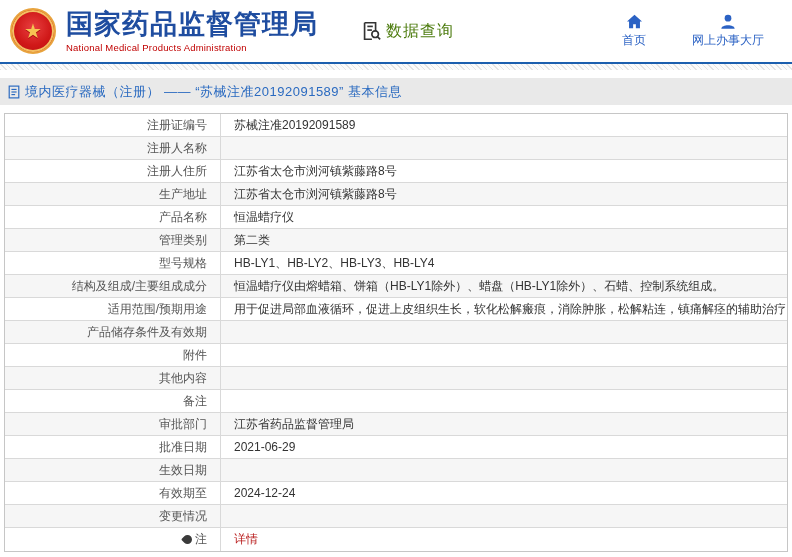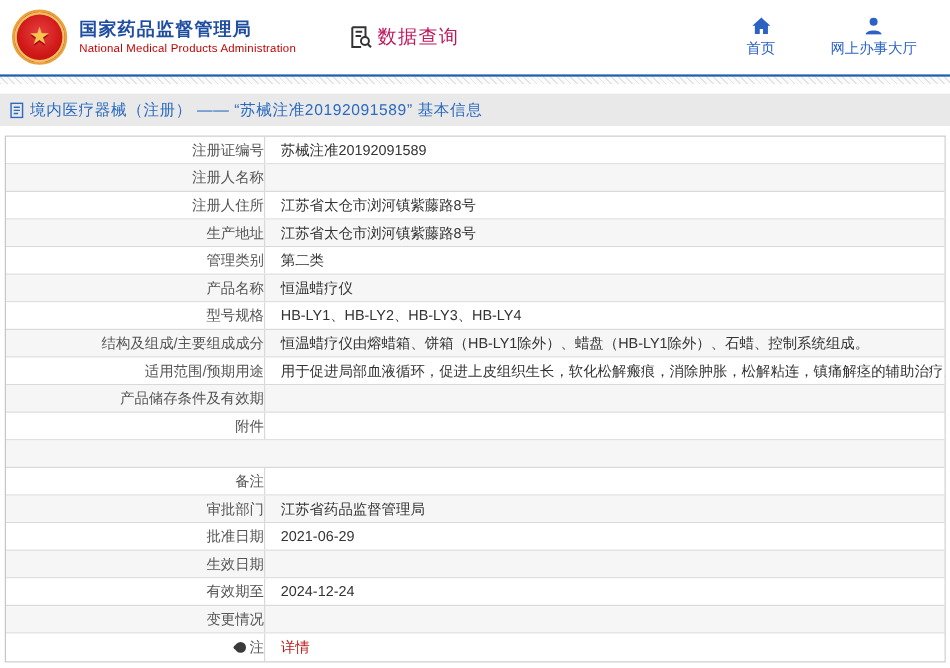--- a/index.html
+++ b/index.html
@@ -7,25 +7,25 @@
     font-family: "Liberation Sans", "DejaVu Sans", sans-serif; }
 
   
   .header { height: 62px; display: flex; align-items: center; padding: 0 14px 0 10px; background: #fff; }
   .emblem { width: 46px; height: 46px; border-radius: 50%; flex: 0 0 46px;
     background: radial-gradient(circle at 50% 42%, #e84040 0%, #d01818 55%, #b80f0f 100%);
     border: 2px solid #e8a33d; box-shadow: inset 0 0 0 2px #f3c063;
     display: flex; align-items: center; justify-content: center; cursor: pointer; }
   .emblem .star { color: #f6c453; font-size: 20px; line-height: 1; text-shadow: 0 1px 0 #a50d0d; }
   .brand { margin-left: 10px; cursor: pointer; }
-  .brand-cn { font-size: 15px; font-weight: bold; color: #1f4da0; letter-spacing: 1px; line-height: 1.15; }
+  .brand-cn { font-size: 27px; font-weight: bold; color: #1f4da0; letter-spacing: 1px; line-height: 1.15; }
   .brand-en { font-size: 9.5px; color: #c00000; margin-top: 2px; letter-spacing: 0.2px; }
   .query { display: flex; align-items: center; margin-left: 42px; cursor: pointer; }
   .query svg { display: block; }
-  .query-label { font-size: 16px; color: #be185d; font-weight: 500; margin-left: 4px; letter-spacing: 1px; }
+  .query-label { font-size: 16px; color: #4d7c0f; font-weight: 500; margin-left: 4px; letter-spacing: 1px; }
   .header-spacer { flex: 1; }
   .nav { display: flex; align-items: center; gap: 46px; margin-right: 14px; }
   .nav-item { display: flex; flex-direction: column; align-items: center; cursor: pointer; }
   .nav-item svg { display: block; }
   .nav-label { font-size: 12px; color: #2b62c4; margin-top: 3px; white-space: nowrap; }
 
   
   .blue-rule { height: 2px; background: #1c5fae; }
   .hatch-strip { height: 6px;
     background: repeating-linear-gradient(45deg, #e3e3e3 0, #e3e3e3 1px, #fbfbfb 1px, #fbfbfb 4px); }
@@ -34,21 +34,21 @@
   .titlebar { margin-top: 8px; height: 27px; background: #e9e9e9; display: flex; align-items: center; padding: 0 8px; }
   .titlebar svg { display: block; margin-right: 5px; }
   .titlebar-text { font-size: 13px; color: #2a6ac0; letter-spacing: 0.5px; white-space: nowrap; }
 
   
   .table-wrap { margin: 8px 4px 0 4px; border: 1px solid #c6c6c6; background: #fff; }
   .row { display: flex; height: 23px; border-bottom: 1px solid #d9d9d9; background: #fff; }
   .row:last-child { border-bottom: none; }
   .row:nth-child(even) { background: #f6f6f6; }
   .cell { display: flex; align-items: center; font-size: 12px; overflow: hidden; white-space: nowrap; }
-  .cell.label { width: 216px; flex: 0 0 216px; justify-content: flex-end; 
+  .cell.label { width: 216px; flex: 0 0 216px; justify-content: flex-end; padding-right: 13px;
     color: #555; border-right: 1px solid #d9d9d9; }
   .cell.value { flex: 1; padding-left: 13px; color: #333; }
   .link { color: #b91c1c; text-decoration: none; }
   .note-icon { width: 9px; height: 9px; background: #3a3a3a; display: inline-block;
     border-radius: 50% 50% 50% 1px; margin-right: 3px; transform: rotate(45deg); }
 </style>
 </head>
 <body>
 
 <div class="header">
@@ -119,26 +119,26 @@
     </div>
     <div class="row">
       <div class="cell label">注册人住所</div>
       <div class="cell value">江苏省太仓市浏河镇紫藤路8号</div>
     </div>
     <div class="row">
       <div class="cell label">生产地址</div>
       <div class="cell value">江苏省太仓市浏河镇紫藤路8号</div>
     </div>
     <div class="row">
+      <div class="cell label">产品名称</div>
+      <div class="cell value">恒温蜡疗仪</div>
+    </div>
+    <div class="row">
       <div class="cell label">管理类别</div>
       <div class="cell value">第二类</div>
-    </div>
-    <div class="row">
-      <div class="cell label">产品名称</div>
-      <div class="cell value">恒温蜡疗仪</div>
     </div>
     <div class="row">
       <div class="cell label">型号规格</div>
       <div class="cell value">HB-LY1、HB-LY2、HB-LY3、HB-LY4</div>
     </div>
     <div class="row">
       <div class="cell label">结构及组成/主要组成成分</div>
       <div class="cell value">恒温蜡疗仪由熔蜡箱、饼箱（HB-LY1除外）、蜡盘（HB-LY1除外）、石蜡、控制系统组成。</div>
     </div>
     <div class="row">
@@ -147,20 +147,21 @@
     </div>
     <div class="row">
       <div class="cell label">产品储存条件及有效期</div>
       <div class="cell value"></div>
     </div>
     <div class="row">
       <div class="cell label">附件</div>
       <div class="cell value"></div>
     </div>
     <div class="row">
+      <div class="cell label">其他内容</div>
       <div class="cell value"></div>
     </div>
     <div class="row">
       <div class="cell label">备注</div>
       <div class="cell value"></div>
     </div>
     <div class="row">
       <div class="cell label">审批部门</div>
       <div class="cell value">江苏省药品监督管理局</div>
     </div>

